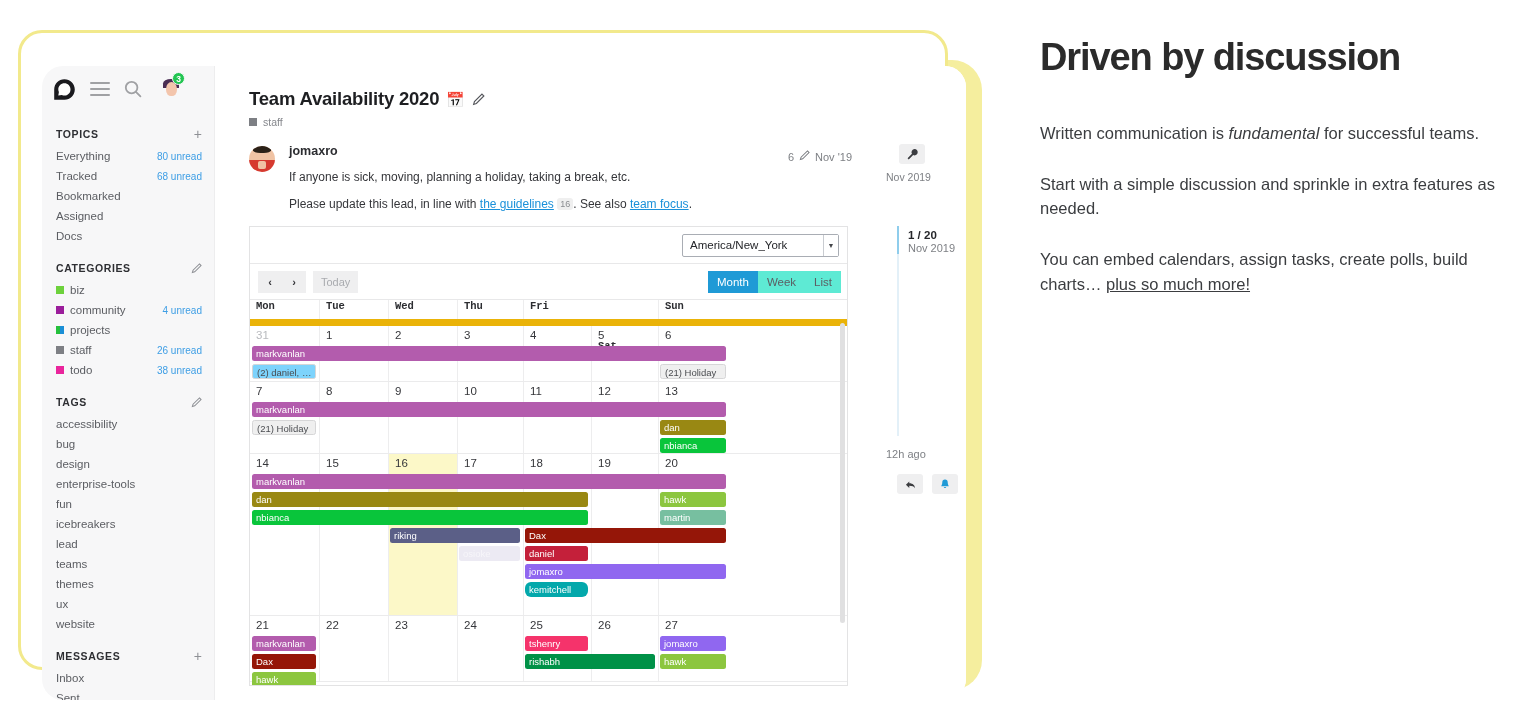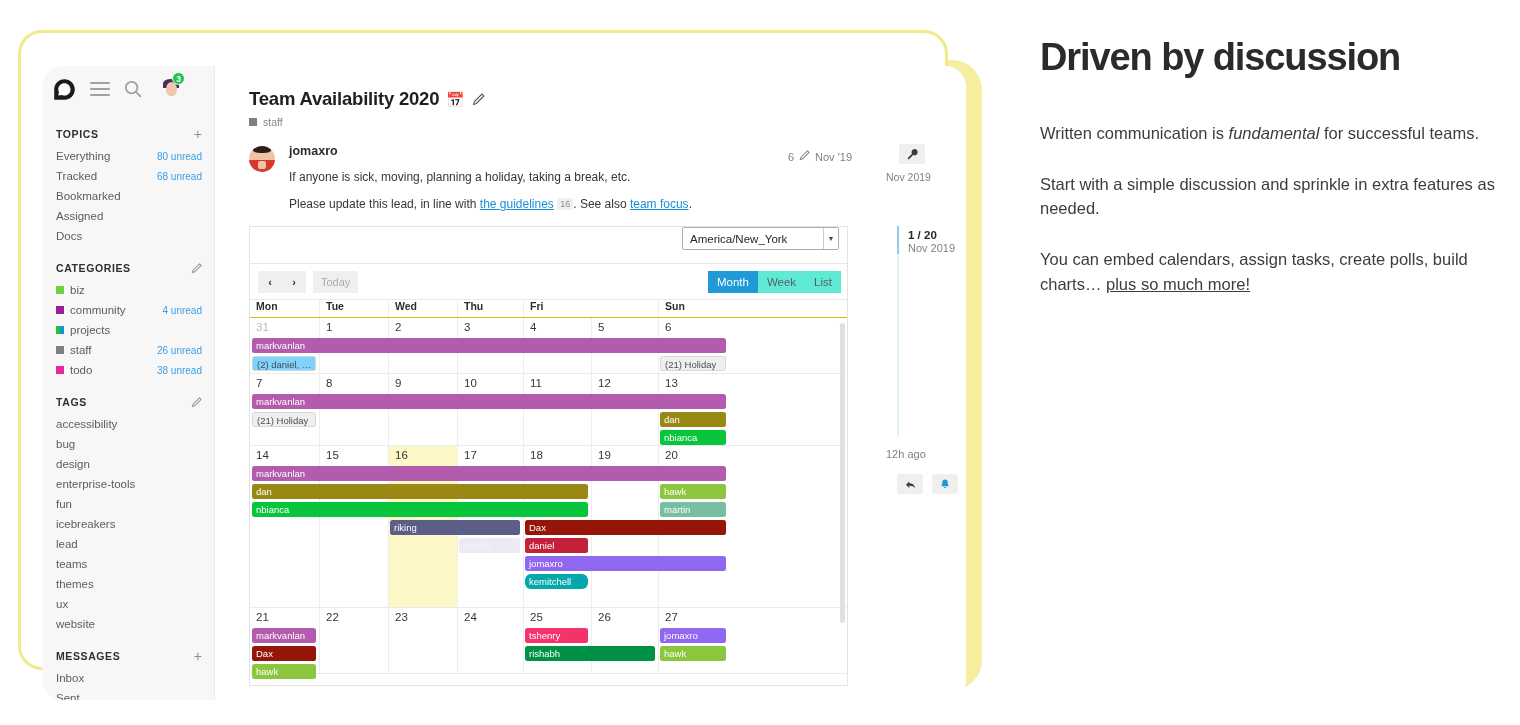--- a/index.html
+++ b/index.html
@@ -107,21 +107,21 @@
   .inline-count {
     display:inline-block; background:#efefef; color:#8a8c90; border-radius:3px;
     font-size:9px; padding:0 3px; vertical-align:1.5px;
   }
 
   
   #calendar {
     margin:14px 22px 0 34px; border:1px solid #e3e3e4; border-top:1px solid #e3e3e4;
     background:#fff; height:460px; overflow:hidden; position:relative;
   }
-  #cal-tzrow { height:37px; border-bottom:1px solid #e8e8e9; display:flex; justify-content:flex-end; padding-right:8px; }
+  #cal-tzrow { height:37px; border-bottom:1px solid #e8e8e9; display:flex; align-items:center; justify-content:flex-end; padding-right:8px; }
   #tz-select {
     width:157px; height:23px; border:1px solid #a9adb4; border-radius:2px;
     display:flex; align-items:center; justify-content:space-between;
     background:#fff; font-size:11.5px; color:#25262a; padding-left:7px;
   }
   #tz-select .caret {
     width:15px; height:21px; border-left:1px solid #c9ccd1; background:#fff;
     display:flex; align-items:center; justify-content:center; font-size:7px; color:#44464a;
   }
   #cal-toolbar { height:35px; display:flex; align-items:center; padding:0 6px 0 8px; }
@@ -130,21 +130,21 @@
     height:22px; min-width:24px; padding:0 8px; background:#efeff0; color:#7f8186;
     border:0; font-size:11px; display:flex; align-items:center; justify-content:center;
   }
   .cbtn.arrow { color:#35363a; font-size:11px; font-weight:bold; width:22px; padding:0; }
   #today-btn { margin-left:7px; color:#a9abaf;padding-left:8px; }
   #view-group { margin-left:auto; display:flex; background:#5eead4; }
   #view-group .vb { height:22px; padding:0 9px; font-size:11.5px; color:#5c5e63; display:flex; align-items:center; }
   #view-group .vb.active { background:#1f9ad6; color:#fff; }
 
   #cal-grid { position:relative; }
-  .cal-hdr { display:flex; border-top:1px solid #e8e8e9; border-bottom:1px solid #eab308; height:19px; }
+  .cal-hdr { display:flex; border-top:1px solid #e8e8e9; border-bottom:7px solid #eab308; height:27px;font-family:Liberation Mono, monospace; }
   .cal-hdr div { font-size:10.5px; font-weight:bold; color:#2c2d31; padding-left:6px; border-left:1px solid #ededee; }
   .cal-hdr div:first-child { border-left:0; }
 
   .cal-week { position:relative; display:flex; border-bottom:1px solid #ebebec; }
   .cal-cell { border-left:1px solid #ededee; position:relative; }
   .cal-cell:first-child { border-left:0; }
   .cal-cell.today { background:#fcf8c8; }
   .daynum { font-size:11.5px; color:#35363a; padding:3px 0 0 6px; }
   .daynum.muted { color:#b8babe; }
 

